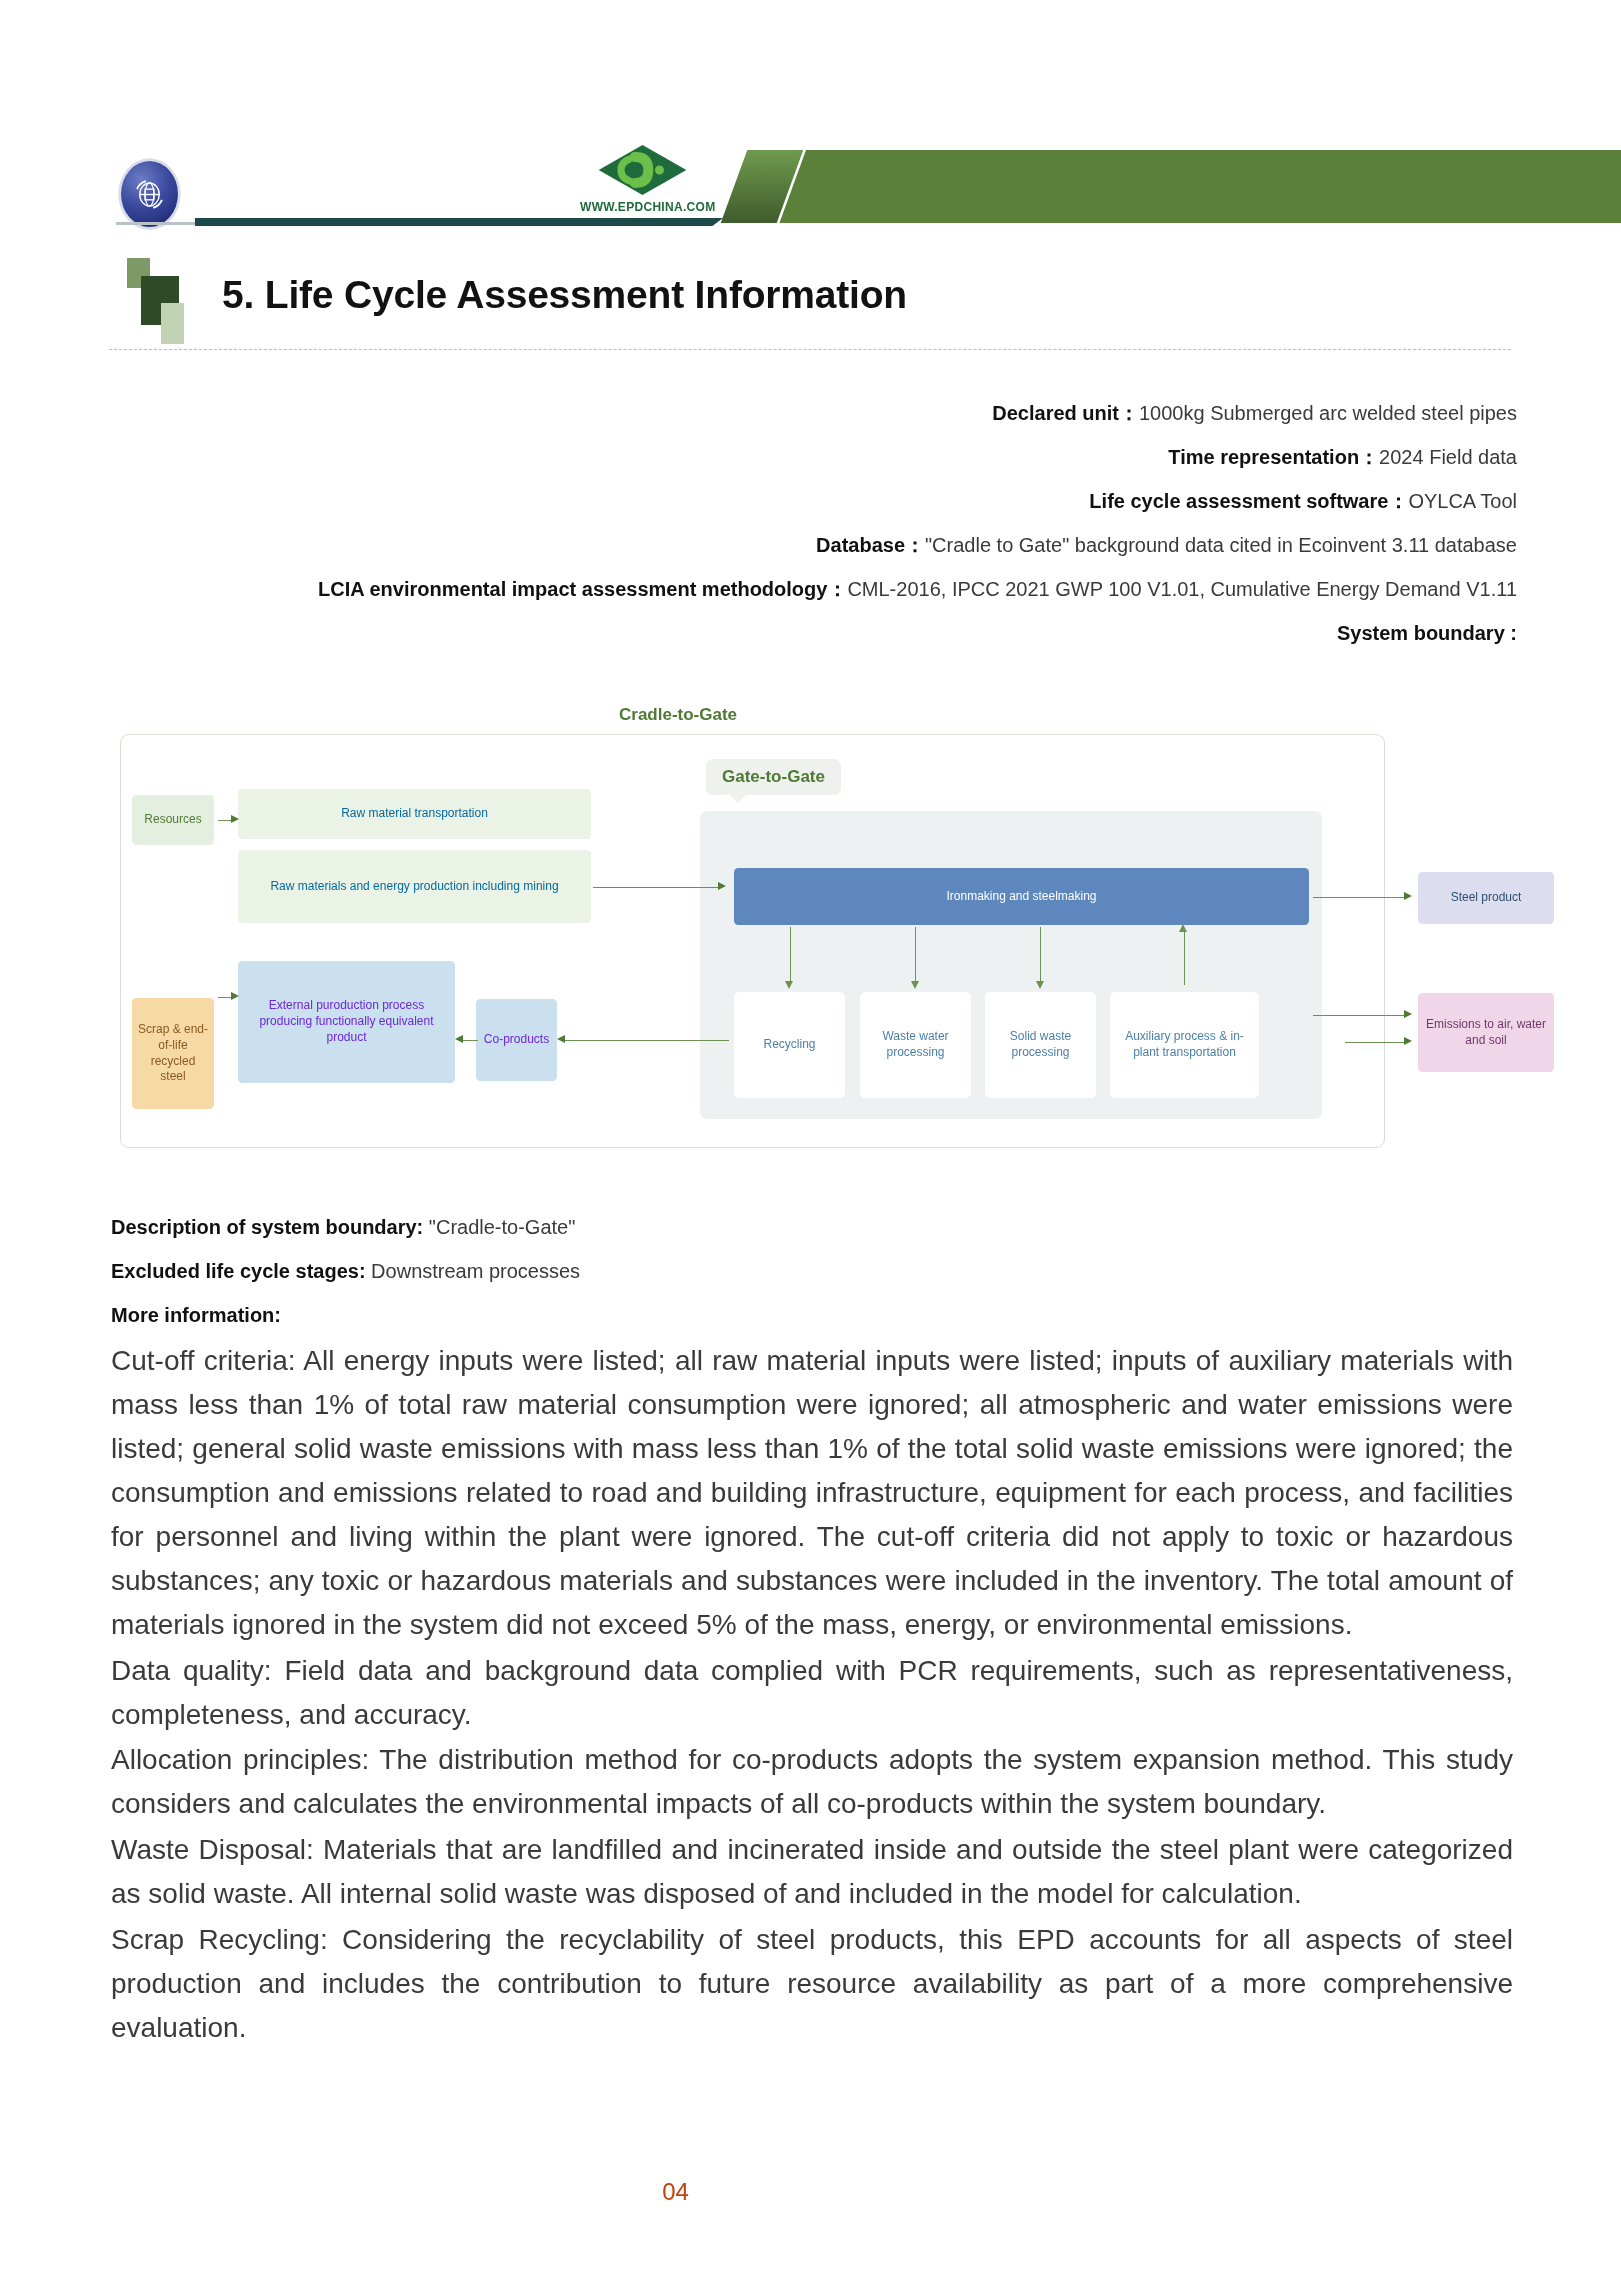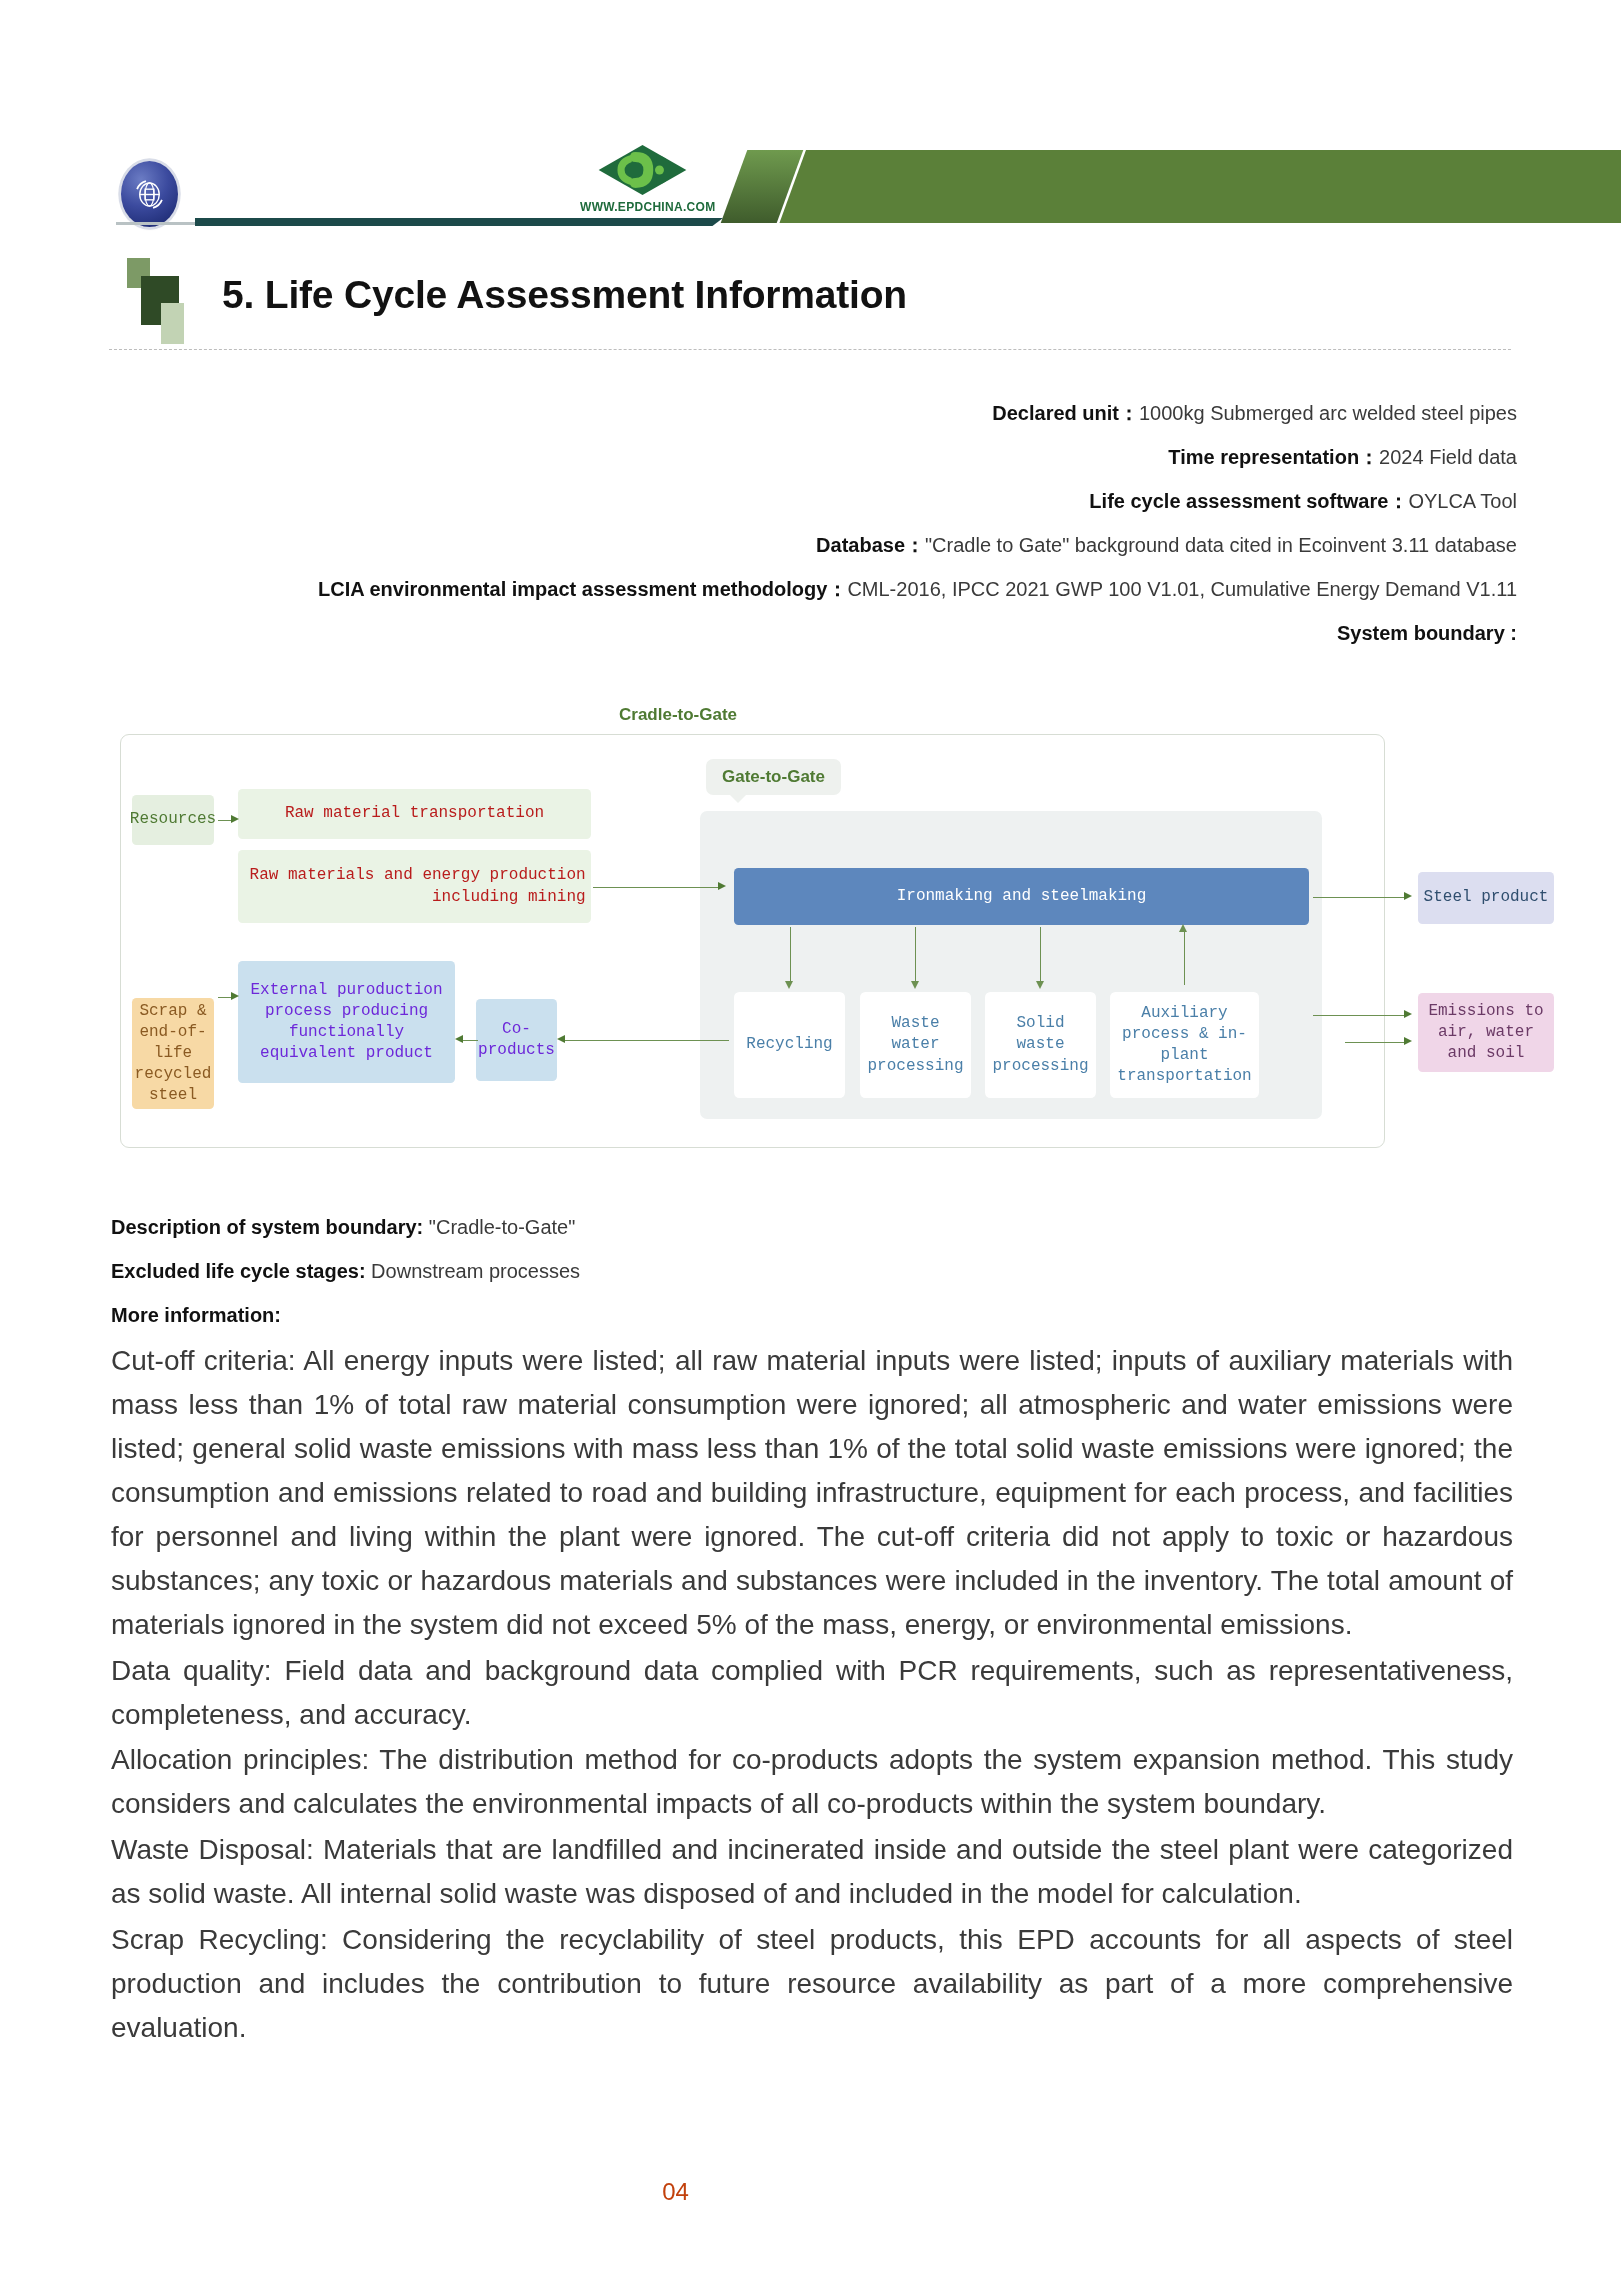--- a/index.html
+++ b/index.html
@@ -98,26 +98,25 @@
     border-left: 9px solid transparent; border-right: 9px solid transparent;
     border-top: 9px solid #eef1ee;
   }
   .gray-panel {
     position: absolute; top: 106px; left: 591px; width: 622px; height: 308px;
     background: #eef1f1; border-radius: 7.2px;
   }
 
   .nd {
     position: absolute; display: flex; align-items: center; justify-content: center;
-    text-align: center; border-radius: 4.5px; font-size: 16px; line-height: 1.32;
+    text-align: center; border-radius: 4.5px; font-size: 12px; line-height: 1.32;
     padding: 3.6px 5.4px;
-    font-family: Liberation Mono, monospace;
   }
   .nd-green { background: #e5efe0; color: #4f7a33; }
-  .nd-green-lite { background: #eaf3e5; color: #b91c1c; text-align: right; }
+  .nd-green-lite { background: #eaf3e5; color: #0369a1; text-align: right; }
   .nd-orange { background: #f7d9a5; color: #8a5a22; }
   .nd-blue-soft { background: #cae0ee; color: #6d28d9; }
   .nd-blue-solid { background: #5d87bd; color: #ffffff; }
   .nd-white { background: #ffffff; color: #4a7fa8; border-radius: 5.4px; }
   .nd-lav { background: #dcdef0; color: #2f4e6e; }
   .nd-pink { background: #f0d6e8; color: #6b3a66; }
 
   .n-resources  { top: 61px;  left: 12.5px;  width: 82px;  height: 50px; }
   .n-rawtrans   { top: 56px;  left: 118px; width: 353px; height: 50px; }
   .n-rawmat     { top: 116px; left: 118px; width: 353px; height: 73px; }

